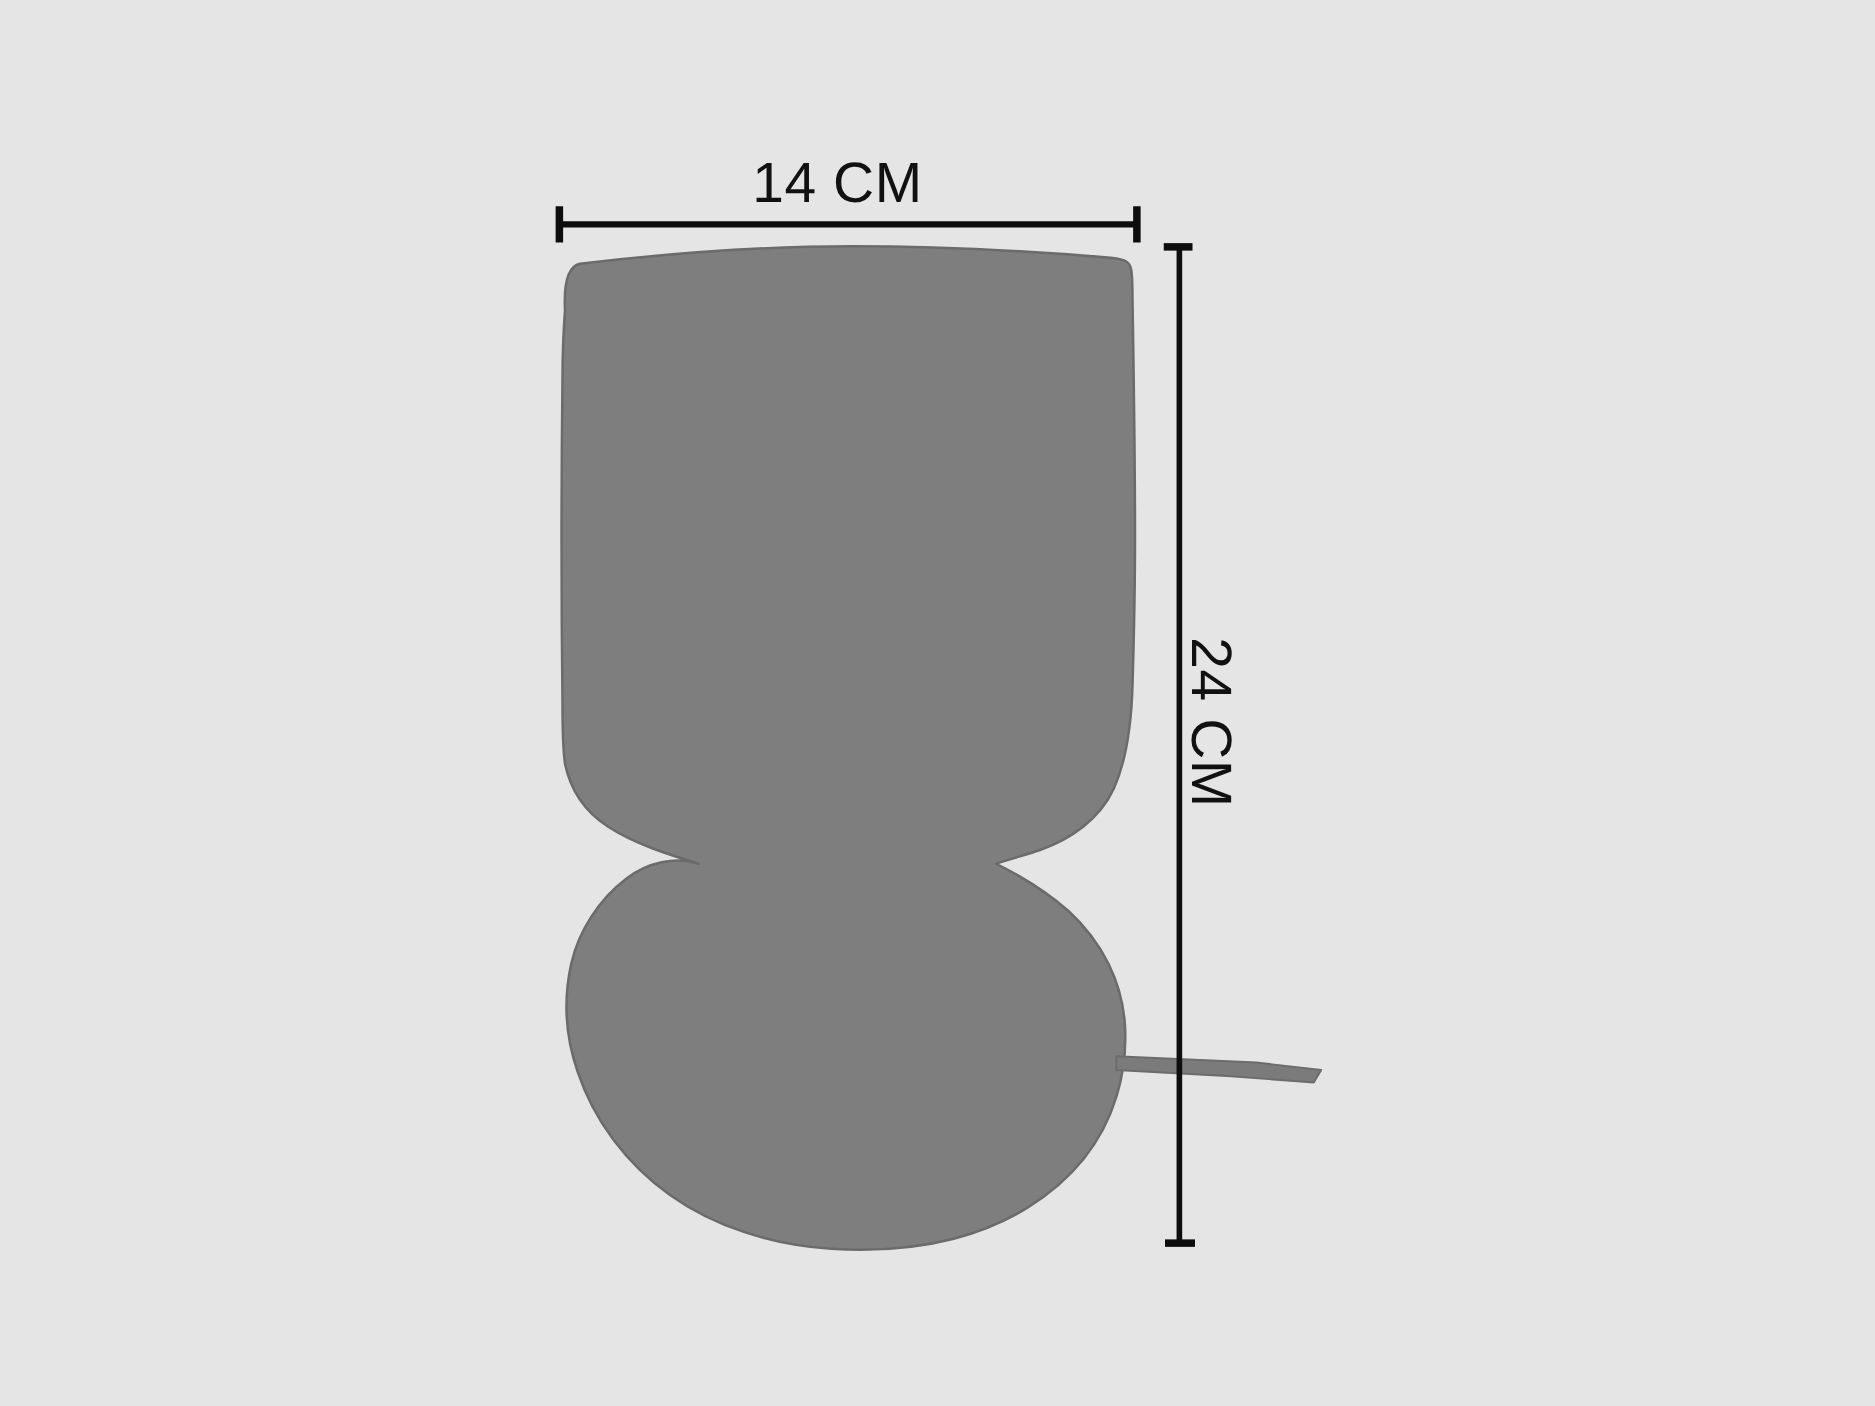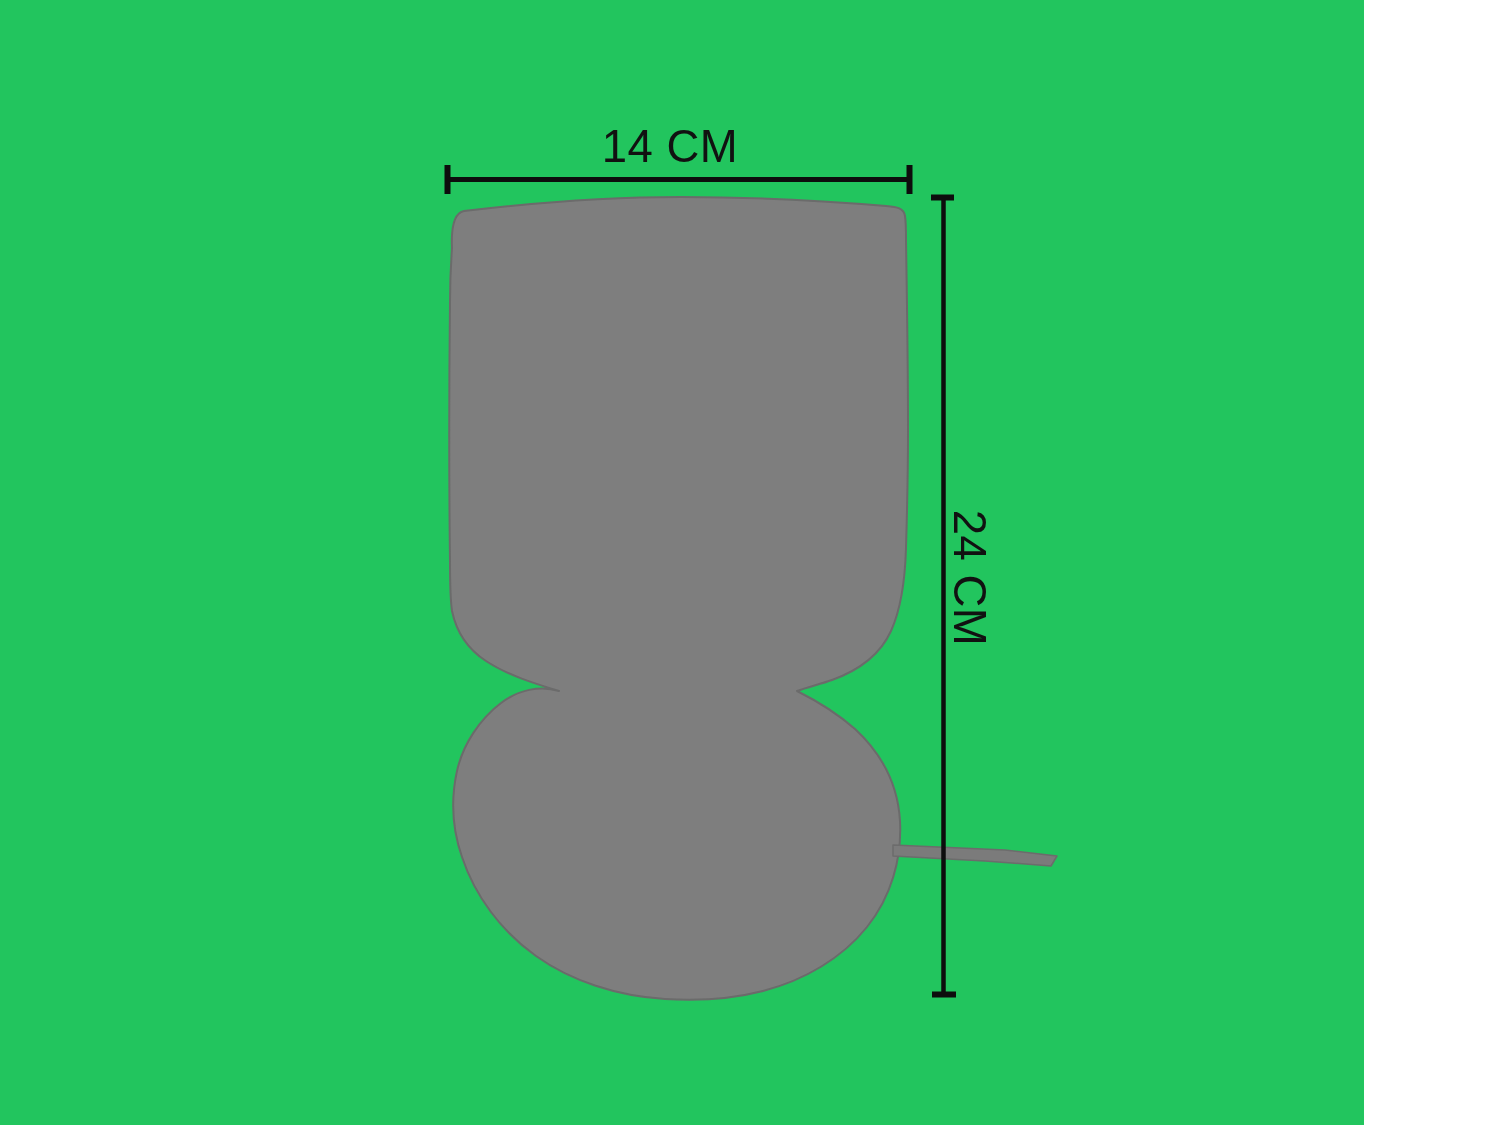--- a/index.html
+++ b/index.html
@@ -6,23 +6,23 @@
     margin: 0;
     padding: 0;
     background: #ffffff;
     width: 1500px;
     height: 1125px;
     overflow: hidden;
     font-family: "Liberation Sans", sans-serif;
   }
   .diagram-wrap {
     position: relative;
-    width: 1364px;
+    width: 1500px;
     height: 1125px;
-    background: #22c55e;
+    background: #e5e5e5;
   }
   svg.diagram {
     display: block;
     width: 1500px;
     height: 1125px;
   }
   text.dim-label {
     font-family: "Liberation Sans", sans-serif;
     font-size: 45.5px;
     letter-spacing: 0.5px;

